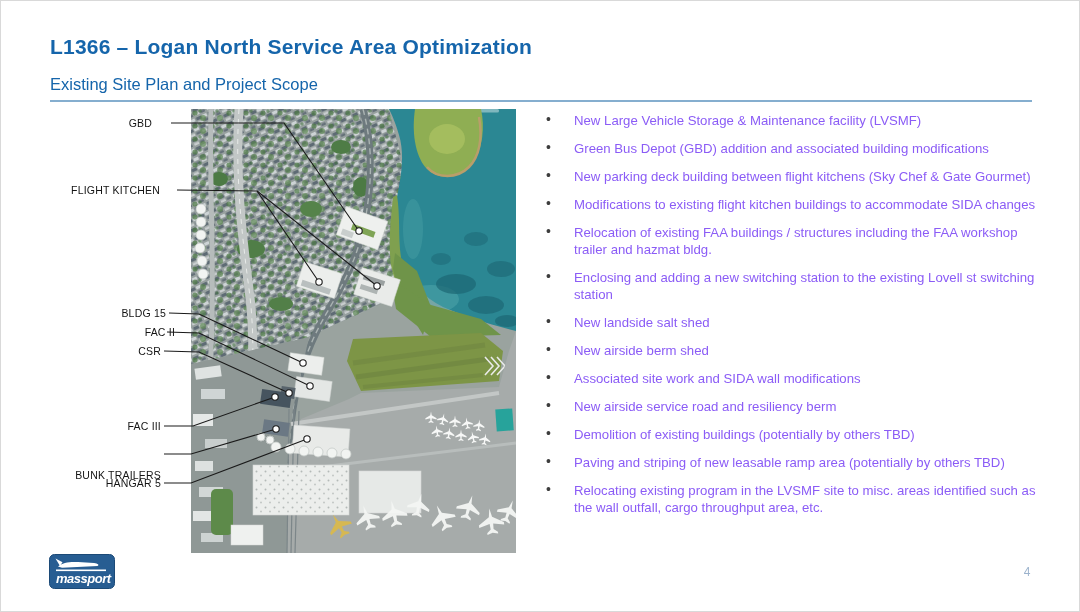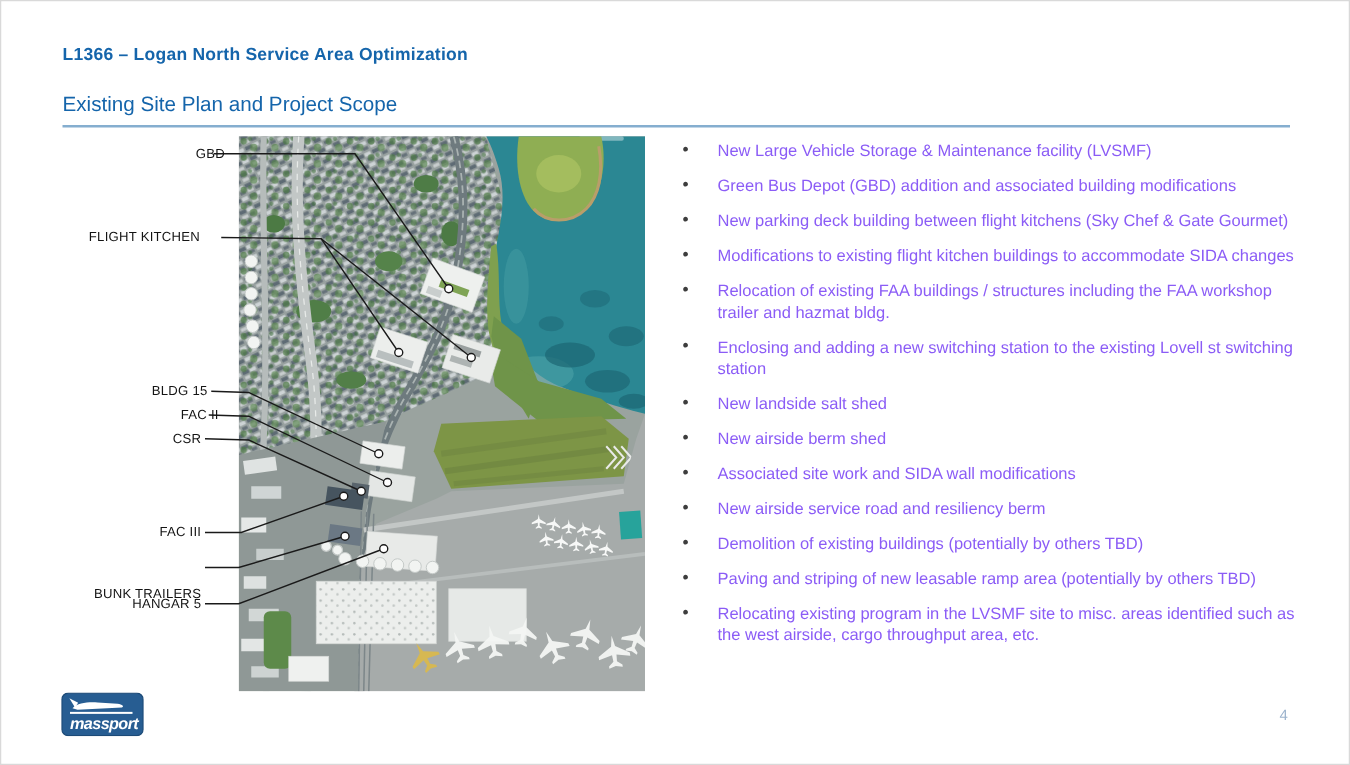--- a/index.html
+++ b/index.html
@@ -1,18 +1,18 @@
 <!DOCTYPE html>
 <html><head>
 <meta charset="utf-8">
 <style>
   html,body{margin:0;padding:0;background:#ececec;font-family:"Liberation Sans",sans-serif;}
   .slide{position:relative;width:1080px;height:612px;background:#ffffff;overflow:hidden;
          border:1px solid #d9d9d9;box-sizing:border-box;}
-  .title{position:absolute;left:49px;top:34px;font-size:14px;font-weight:bold;color:#1565ab;letter-spacing:.2px;}
+  .title{position:absolute;left:49px;top:34px;font-size:21px;font-weight:bold;color:#1565ab;letter-spacing:.2px;}
   .subtitle{position:absolute;left:49px;top:74px;font-size:16.5px;font-weight:normal;color:#1565ab;}
   .divider{position:absolute;left:49px;top:99px;width:982px;height:2px;background:#85aecf;}
   .bullets{position:absolute;left:542px;top:111px;width:494px;margin:0;padding:0;list-style:none;
            color:#8b5cf6;font-size:13.2px;line-height:17px;}
   .bullets li{position:relative;padding-left:31px;margin-bottom:11px;}
   .bullets li::before{content:"\2022";position:absolute;left:3px;top:-1px;font-size:14px;color:#3d3d3d;}
   .map-label{position:absolute;font-size:10.5px;color:#141414;text-align:right;letter-spacing:.2px;white-space:nowrap;}
   .leader-svg{position:absolute;left:40px;top:105px;width:475px;height:450px;}
   .map-svg{position:absolute;left:190px;top:108px;width:325px;height:444px;}
   .page-num{position:absolute;left:1014px;top:564px;width:24px;text-align:center;font-size:12px;color:#9cb3cd;}
@@ -203,21 +203,21 @@
     <polyline class="leader" points="123,245 158,246 248,287"></polyline>
     <circle class="leader-dot" cx="248" cy="287" r="3.2"></circle>
     <polyline class="leader" points="123,320 152,320 234,291"></polyline>
     <circle class="leader-dot" cx="234" cy="291" r="3.2"></circle>
     <polyline class="leader" points="123,348 150,348 235,323"></polyline>
     <circle class="leader-dot" cx="235" cy="323" r="3.2"></circle>
     <polyline class="leader" points="123,377 150,377 266,333"></polyline>
     <circle class="leader-dot" cx="266" cy="333" r="3.2"></circle>
   </svg>
 
-  <div class="map-label" style="left:52px;width:127px;top:116px">GBD</div>
+  <div class="map-label" style="left:24px;width:127px;top:116px">GBD</div>
   <div class="map-label" style="left:27px;width:132px;top:183px">FLIGHT KITCHEN</div>
   <div class="map-label" style="left:40px;width:125px;top:306px">BLDG 15</div>
   <div class="map-label" style="left:51px;width:123px;top:325px">FAC II</div>
   <div class="map-label" style="left:40px;width:120px;top:344px">CSR</div>
   <div class="map-label" style="left:40px;width:120px;top:419px">FAC III</div>
   <div class="map-label" style="left:40px;width:120px;top:468px">BUNK TRAILERS</div>
   <div class="map-label" style="left:40px;width:120px;top:476px">HANGAR 5</div>
 
   <ul class="bullets">
     <li>New Large Vehicle Storage &amp; Maintenance facility (LVSMF)</li>
@@ -225,21 +225,21 @@
     <li>New parking deck building between flight kitchens (Sky Chef &amp; Gate Gourmet)</li>
     <li>Modifications to existing flight kitchen buildings to accommodate SIDA changes</li>
     <li>Relocation of existing FAA buildings / structures including the FAA workshop trailer and hazmat bldg.</li>
     <li>Enclosing and adding a new switching station to the existing Lovell st switching station</li>
     <li>New landside salt shed</li>
     <li>New airside berm shed</li>
     <li>Associated site work and SIDA wall modifications</li>
     <li>New airside service road and resiliency berm</li>
     <li>Demolition of existing buildings (potentially by others TBD)</li>
     <li>Paving and striping of new leasable ramp area (potentially by others TBD)</li>
-    <li>Relocating existing program in the LVSMF site to misc. areas identified such as the west airside, cargo throughput area, etc.</li>
+    <li>Relocating existing program in the LVSMF site to misc. areas identified such as the wall outfall, cargo throughput area, etc.</li>
   </ul>
 
   <svg class="logo" viewBox="0 0 66 35">
     <rect x="0.5" y="0.5" width="65" height="34" rx="5" fill="#275d92" stroke="#1c4a77"></rect>
     <g fill="#ffffff">
       <path d="M9,12.5 C13,8.5 21,7.5 29,8 L45,9 C49,9.5 50.5,11 48.5,12 L13,13.8 Z"></path>
       <path d="M11,12 L6.5,4.5 L13.5,8.2 Z"></path>
       <rect x="7" y="15.5" width="50" height="1.6"></rect>
     </g>
     <text x="7" y="29" font-family="Liberation Sans, sans-serif" font-size="13" font-weight="bold" font-style="italic" letter-spacing="-0.5" fill="#ffffff">massport</text>

